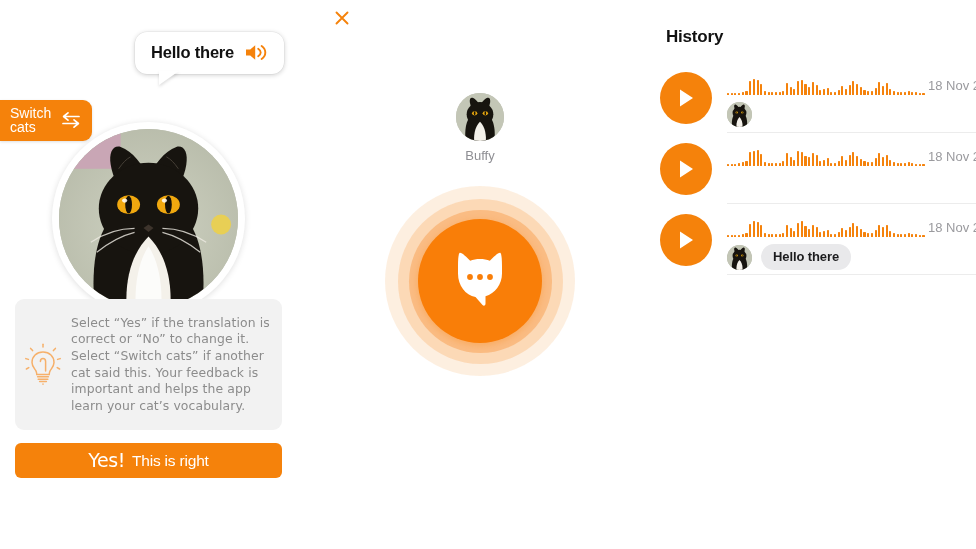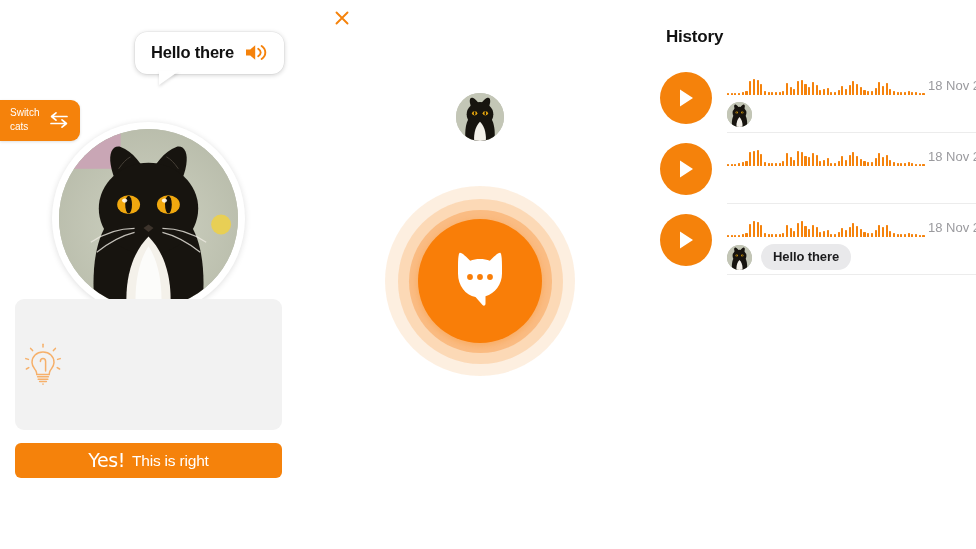--- a/index.html
+++ b/index.html
@@ -37,21 +37,21 @@
   
   #switch-cats {
     position: absolute; left: 0px; top: 100px;
     background: #F5820B;
     border-radius: 0 9px 9px 0;
     padding: 6px 10px 7px 10px;
     display: flex; align-items: center; gap: 9px;
     cursor: pointer; z-index: 6;
     box-shadow: 0 1px 3px rgba(0,0,0,0.13);
   }
-  #switch-label { color: #fff; font-size: 10px; line-height: 14px; }
+  #switch-label { color: #fff; font-size: 14px; line-height: 14px; }
 
   
   #cat-photo-wrap {
     position: absolute; left: 52px; top: 122px;
     width: 193px; height: 193px;
     border-radius: 50%;
     background: #ffffff;
     padding: 7px;
     box-shadow: 0 1px 6px rgba(0,0,0,0.13);
   }
@@ -247,20 +247,21 @@
             <path d="M18 4 L18 1.2"></path>
             <path d="M7.6 7.6 L5.6 5.4"></path>
               <path d="M28.4 7.6 L30.4 5.4"></path>
             <path d="M3.4 16.4 L0.8 15.6"></path>
               <path d="M32.6 16.4 L35.2 15.6"></path>
             <path d="M3.8 24.6 L1.4 26"></path>
               <path d="M32.2 24.6 L34.6 26"></path>
           </g>
         </svg>
       </span>
+      <span id="tip-text">Select “Yes” if the translation is correct or “No” to change it. Select “Switch cats” if another cat said this.  Your feedback is important and helps the app learn your cat’s vocabulary.</span>
     </div>
 
     <div class="fb-btn" id="btn-yes">
       <span class="fb-lead">Yes!</span>
       <span class="fb-rest">This is right</span>
     </div>
 
   </div>
 
   <div id="center-panel">
@@ -276,20 +277,21 @@
         <path d="M36 180 C30 120 44 74 90 72 C136 74 150 120 144 180 Z" fill="#17140f"></path>
         <path d="M52 36 C50 24 54 16 62 18 C74 22 84 36 90 48 C96 36 106 22 118 18 C126 16 130 24 128 36 C126 50 118 62 112 68 L68 68 C62 62 54 50 52 36 Z" fill="#17140f"></path>
         <ellipse cx="90" cy="80" rx="50" ry="46" fill="#17140f"></ellipse>
         <path d="M90 108 C104 122 114 146 112 180 L68 180 C66 146 76 122 90 108 Z" fill="#f4f1ea"></path>
         <ellipse cx="70" cy="76" rx="10" ry="8" fill="#e8a70f"></ellipse>
         <ellipse cx="110" cy="76" rx="10" ry="8" fill="#e8a70f"></ellipse>
         <ellipse cx="70" cy="76" rx="3" ry="7.5" fill="#120f08"></ellipse>
         <ellipse cx="110" cy="76" rx="3" ry="7.5" fill="#120f08"></ellipse>
       </svg>
     </div>
+    <div id="center-name">Buffy</div>
 
     <div id="mic-wrap">
       <span class="ring ring1"></span>
       <span class="ring ring2"></span>
       <span class="ring ring3"></span>
       <div id="mic-btn">
         <span style="display:flex;">
           <svg width="64" height="62" viewBox="0 0 64 62">
             <path d="M10 16 C10 9 10.5 4 11.5 3 C12.6 2 17.4 5.6 22.2 10.8 C25 9.6 28.4 9 32 9 C35.6 9 39 9.6 41.8 10.8 C46.6 5.6 51.4 2 52.5 3 C53.5 4 54 9 54 16 C54 18.5 54 21 54 23.5 C54 34.5 47 43.5 37.5 46.3 L37.5 53.5 C37.5 55.5 36 56.3 34.5 55 L27.5 47 C17.4 45 10 35.8 10 23.5 Z" fill="#ffffff"></path>
             <circle cx="22" cy="27" r="2.9" fill="#F97E08"></circle>

